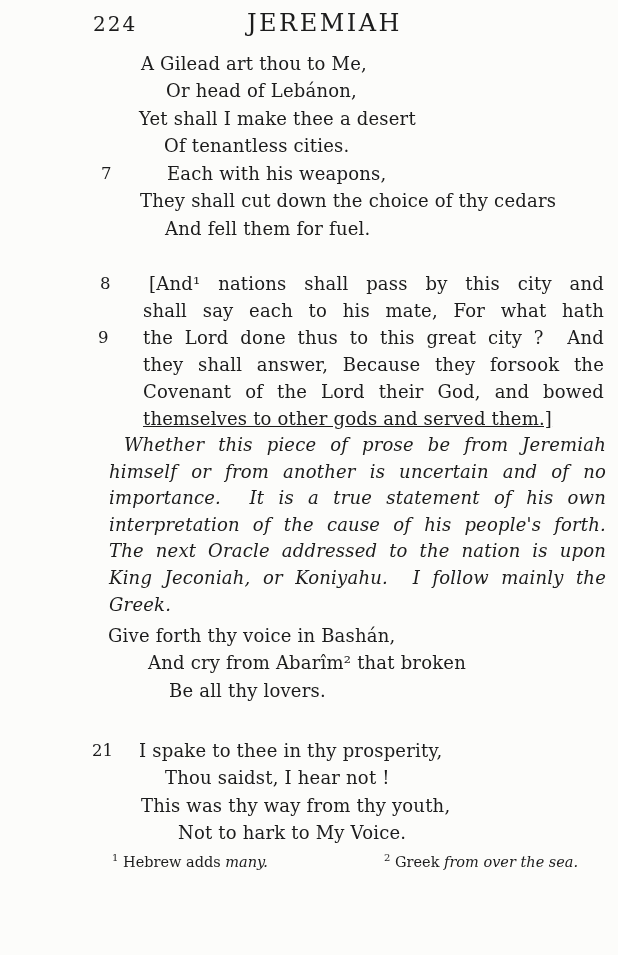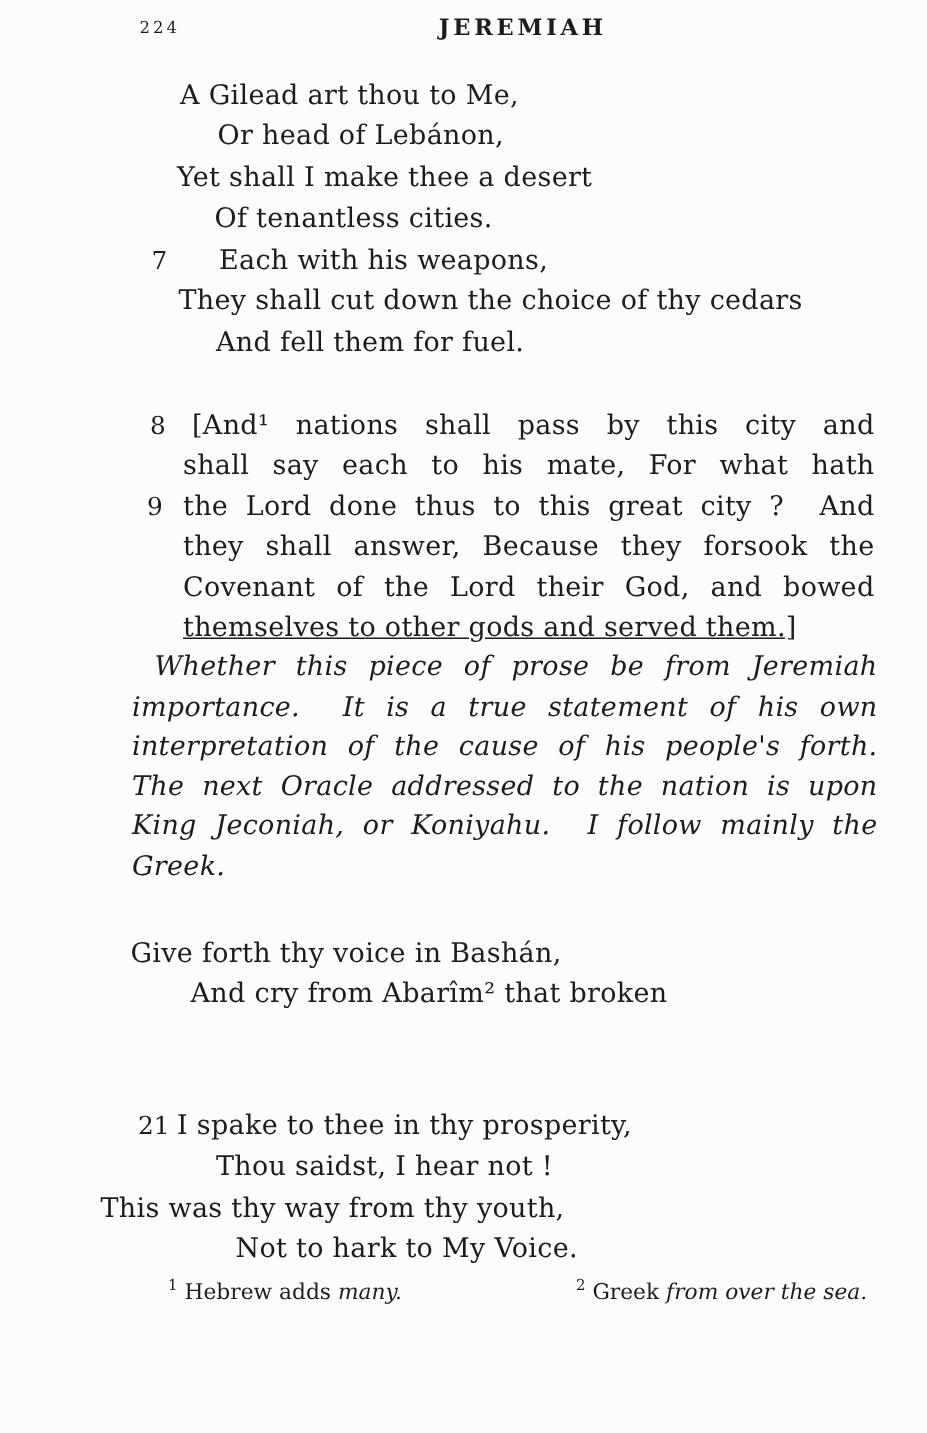--- a/index.html
+++ b/index.html
@@ -12,28 +12,28 @@
     position:relative;
     width:618px;height:955px;
     background:#fcfcfa;
     color:#1c1c1c;
     font-size:18px;
     overflow:hidden;
   }
   
   .pagenum{
     position:absolute;left:93px;top:12px;
-    font-size:11px;letter-spacing:2px;
+    font-size:20px;letter-spacing:2px;
   }
   .running-title{
-    position:absolute;left:100px;top:9px;width:497px;
-    text-align:center;font-size:15px;letter-spacing:2.5px;font-weight:bold;
+    position:absolute;left:76px;top:9px;width:497px;
+    text-align:center;font-size:24px;letter-spacing:2.5px;
   }
   
-  .block{position:absolute;left:0;width:524px;}
+  .block{position:absolute;left:0;width:524px;padding-left:21px;}
   
   .vl{
     line-height:27.4px;height:27.4px;
     white-space:nowrap;letter-spacing:0.2px;
   }
   
   .vnum{
     position:absolute;font-size:16.5px;line-height:27.4px;
   }
   
@@ -93,37 +93,39 @@
     <div class="jl open">[And¹ nations shall pass by this city and</div>
     <div class="jl">shall say each to his mate, For what hath</div>
     <div class="jl">the Lord done thus to this great city ?&nbsp; And</div>
     <div class="jl">they shall answer, Because they forsook the</div>
     <div class="jl">Covenant of the Lord their God, and bowed</div>
     <div class="jl last">themselves to other gods and served them.]</div>
   </div>
 
   <div class="block" style="top:432px">
     <div class="pl first">Whether this piece of prose be from Jeremiah</div>
+    <div class="pl">himself or from another is uncertain and of no</div>
     <div class="pl">importance.&nbsp; It is a true statement of his own</div>
     <div class="pl">interpretation of the cause of his people's forth.</div>
     <div class="pl">The next Oracle addressed to the nation is upon</div>
     <div class="pl">King Jeconiah, or Koniyahu.&nbsp;&nbsp;I follow mainly the</div>
     <div class="pl last">Greek.</div>
   </div>
 
   <div class="block" style="top:622px">
     <div class="vl" style="margin-left:87px">Give forth thy voice in Bashán,</div>
     <div class="vl" style="margin-left:127px">And cry from Abarîm² that broken</div>
+    <div class="vl" style="margin-left:148px">Be all thy lovers.</div>
   </div>
 
   <div class="block" style="top:737px">
     <span class="vnum" style="left:92px;top:0">21</span>
     <div class="vl" style="margin-left:118px">I spake to thee in thy prosperity,</div>
     <div class="vl" style="margin-left:144px">Thou saidst, I hear not&nbsp;!</div>
-    <div class="vl" style="margin-left:67px">This was thy way from thy youth,</div>
+    <div class="vl" style="margin-left:120px">This was thy way from thy youth,</div>
     <div class="vl" style="margin-left:157px">Not to hark to My Voice.</div>
   </div>
 
   <div class="block" style="top:852px">
     <span class="footnote fn1"><sup>1</sup> <span>Hebrew adds </span><span class="it">many.</span></span>
     <span class="footnote fn2"><sup>2</sup> <span>Greek </span><span class="it">from over the sea.</span></span>
   </div>
 
 </div>
 

